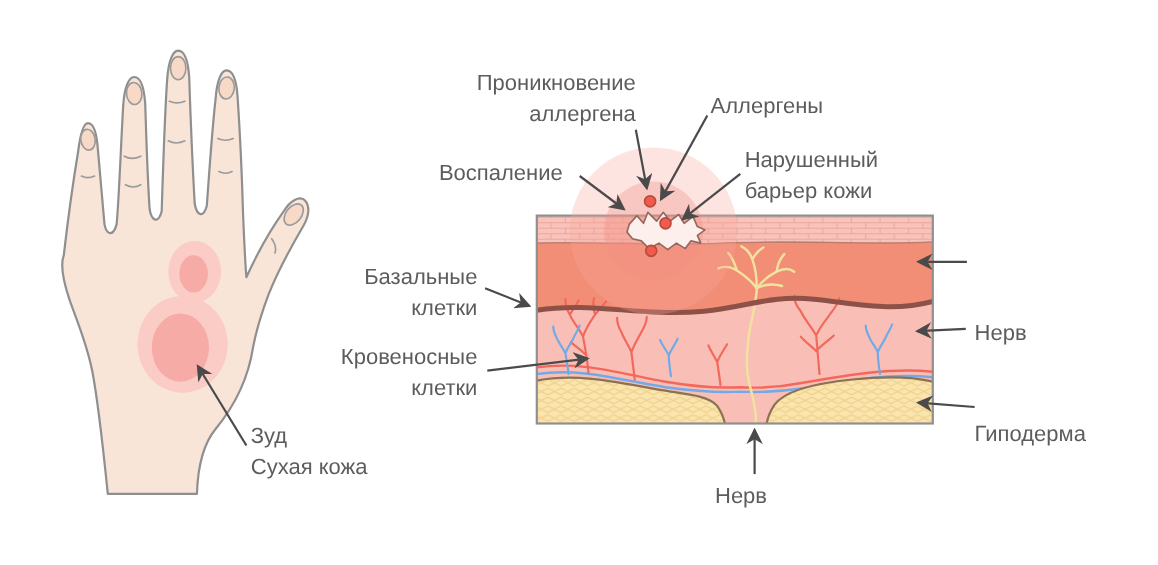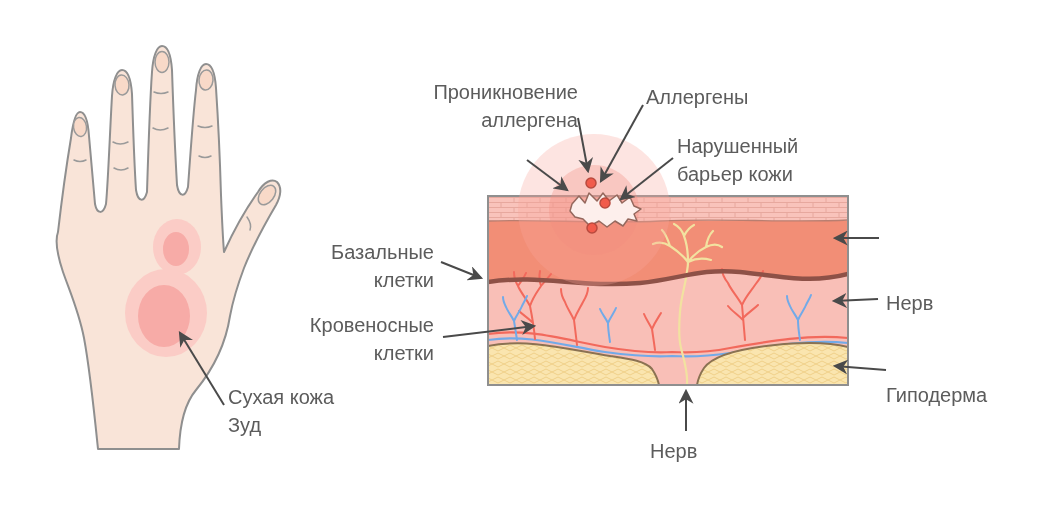--- a/index.html
+++ b/index.html
@@ -144,29 +144,32 @@
       <line x1="441" y1="262" x2="481" y2="278" marker-end="url(#ah)"></line>
       <line x1="443" y1="337" x2="534" y2="326" marker-end="url(#ah)"></line>
       <line x1="879" y1="238" x2="835" y2="238" marker-end="url(#ah)"></line>
       <line x1="878" y1="299" x2="834" y2="301" marker-end="url(#ah)"></line>
       <line x1="886" y1="370" x2="835" y2="366" marker-end="url(#ah)"></line>
       <line x1="686" y1="431" x2="686" y2="391" marker-end="url(#ah)"></line>
       <line x1="224" y1="405" x2="180" y2="333" marker-end="url(#ah)"></line>
     </g>
   </svg>
 
-  <div class="lbl r" style="left:398px;top:62px;width:180px;margin-top:16px;">
+  <div class="lbl r" style="left:398px;top:62px;width:180px;">
     <span>Проникновение</span>
     <span>аллергена</span>
   </div>
 
   <div class="lbl" style="left:646px;top:83px;">
     <span>Аллергены</span>
   </div>
 
+  <div class="lbl" style="left:399px;top:144px;">
+    <span>Воспаление</span>
+  </div>
 
   <div class="lbl" style="left:677px;top:132px;">
     <span>Нарушенный</span>
     <span>барьер кожи</span>
   </div>
 
   <div class="lbl r" style="left:294px;top:238px;width:140px;">
     <span>Базальные</span>
     <span>клетки</span>
   </div>
@@ -183,17 +186,17 @@
 
   <div class="lbl" style="left:886px;top:359px;margin-top:22px;">
     <span>Гиподерма</span>
   </div>
 
   <div class="lbl c" style="left:650px;top:437px;width:72px;">
     <span>Нерв</span>
   </div>
 
   <div class="lbl" style="left:228px;top:383px;">
+    <span>Зуд</span>
     <span>Сухая кожа</span>
-    <span>Зуд</span>
   </div>
 
 </div>
 
 </body></html>

